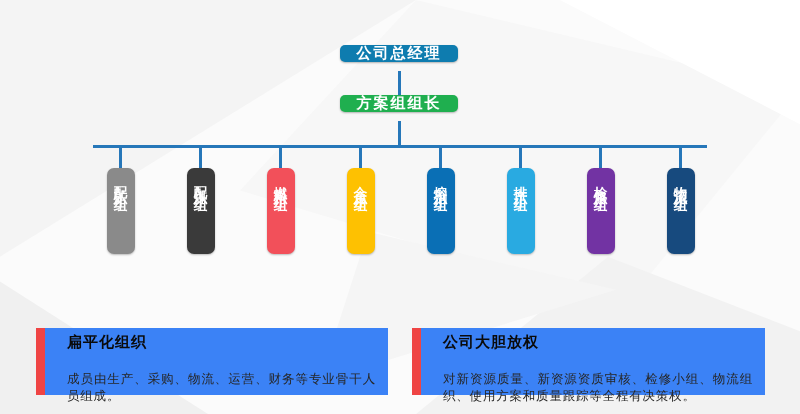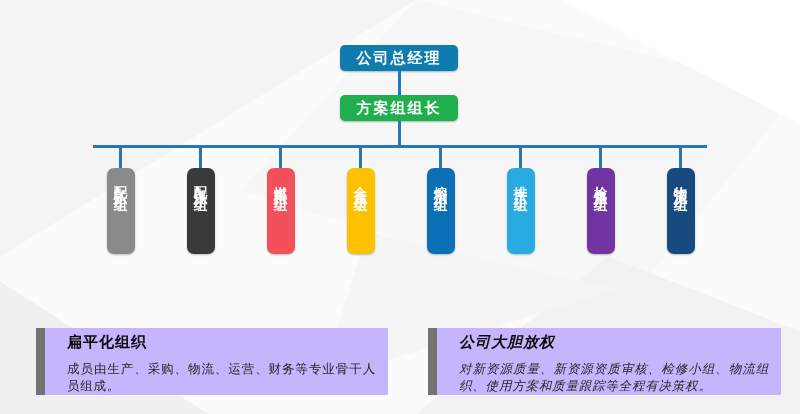--- a/index.html
+++ b/index.html
@@ -12,46 +12,46 @@
   .facet{position:absolute;inset:0;pointer-events:none;}
   .facet.f1{background:#f4f4f4;clip-path:polygon(0 0,52% 0,0 62%);}
   .facet.f2{background:#f7f7f7;clip-path:polygon(52% 0,100% 22%,78% 74%,30% 46%);}
   .facet.f3{background:#ffffff;clip-path:polygon(70% 0,100% 0,100% 30%);}
   .facet.f4{background:#f0f0f0;clip-path:polygon(0 68%,26% 100%,0 100%);}
   .facet.f5{background:#f2f2f2;clip-path:polygon(76% 62%,100% 80%,100% 100%,52% 100%);}
   .facet.f6{background:#f5f5f5;clip-path:polygon(46% 56%,77% 70%,40% 92%);}
 
   
   .topbox{
-    position:absolute;width:118px;height:26px;border-radius:5px;
+    position:absolute;width:118px;height:17px;border-radius:5px;
     display:flex;align-items:center;justify-content:center;
     color:#fff;font-size:15px;font-weight:bold;letter-spacing:2px;
     box-shadow:0 1px 2px rgba(0,0,0,.28);
   }
   .conn{position:absolute;}
   .vline{width:3px;}
   .hline{height:3px;}
   .vbox{
     position:absolute;top:168px;width:28px;height:86px;border-radius:7px;
     display:flex;align-items:flex-start;justify-content:center;
     box-shadow:0 1px 2px rgba(0,0,0,.25);
   }
   .vlabel{
     writing-mode:vertical-rl;text-orientation:upright;
     color:#fff;font-size:13.5px;font-weight:bold;letter-spacing:4px;
     margin-top:7px;line-height:28px;
   }
   
   .note{
     position:absolute;top:328px;height:67px;box-sizing:border-box;
-    background:#c4b5fd;border-left:9px solid #737373;
+    background:#3b82f6;border-left:9px solid #ef4444;
     padding:5px 12px 5px 22px;
   }
   .note-title{font-size:15px;font-weight:bold;color:#0a0a0a;letter-spacing:1px;line-height:19px;}
-  .note-body{font-size:12.5px;color:#262626;letter-spacing:.8px;line-height:17px;text-align:justify;margin-top:8px;}
+  .note-body{font-size:12.5px;color:#262626;letter-spacing:.8px;line-height:17px;text-align:justify;margin-top:18px;}
 </style>
 </head>
 <body>
 
 <div class="stage">
 
   <div class="facet f1"></div>
   <div class="facet f2"></div>
   <div class="facet f3"></div>
   <div class="facet f4"></div>
@@ -103,18 +103,18 @@
     <span class="vlabel">检修小组</span>
   </div>
   <div class="vbox" style="left: 667px; background-color: rgb(23, 74, 126);">
     <span class="vlabel">物流小组</span>
   </div>
 
   <div class="note" style="left:36px;width:352px;">
     <div class="note-title">扁平化组织</div>
     <div class="note-body">成员由生产、采购、物流、运营、财务等专业骨干人员组成。</div>
   </div>
-  <div class="note" style="left:428px;width:353px;font-style:italic;">
+  <div class="note" style="left:412px;width:353px;">
     <div class="note-title">公司大胆放权</div>
     <div class="note-body">对新资源质量、新资源资质审核、检修小组、物流组织、使用方案和质量跟踪等全程有决策权。</div>
   </div>
 
 </div>
 
 </body></html>

